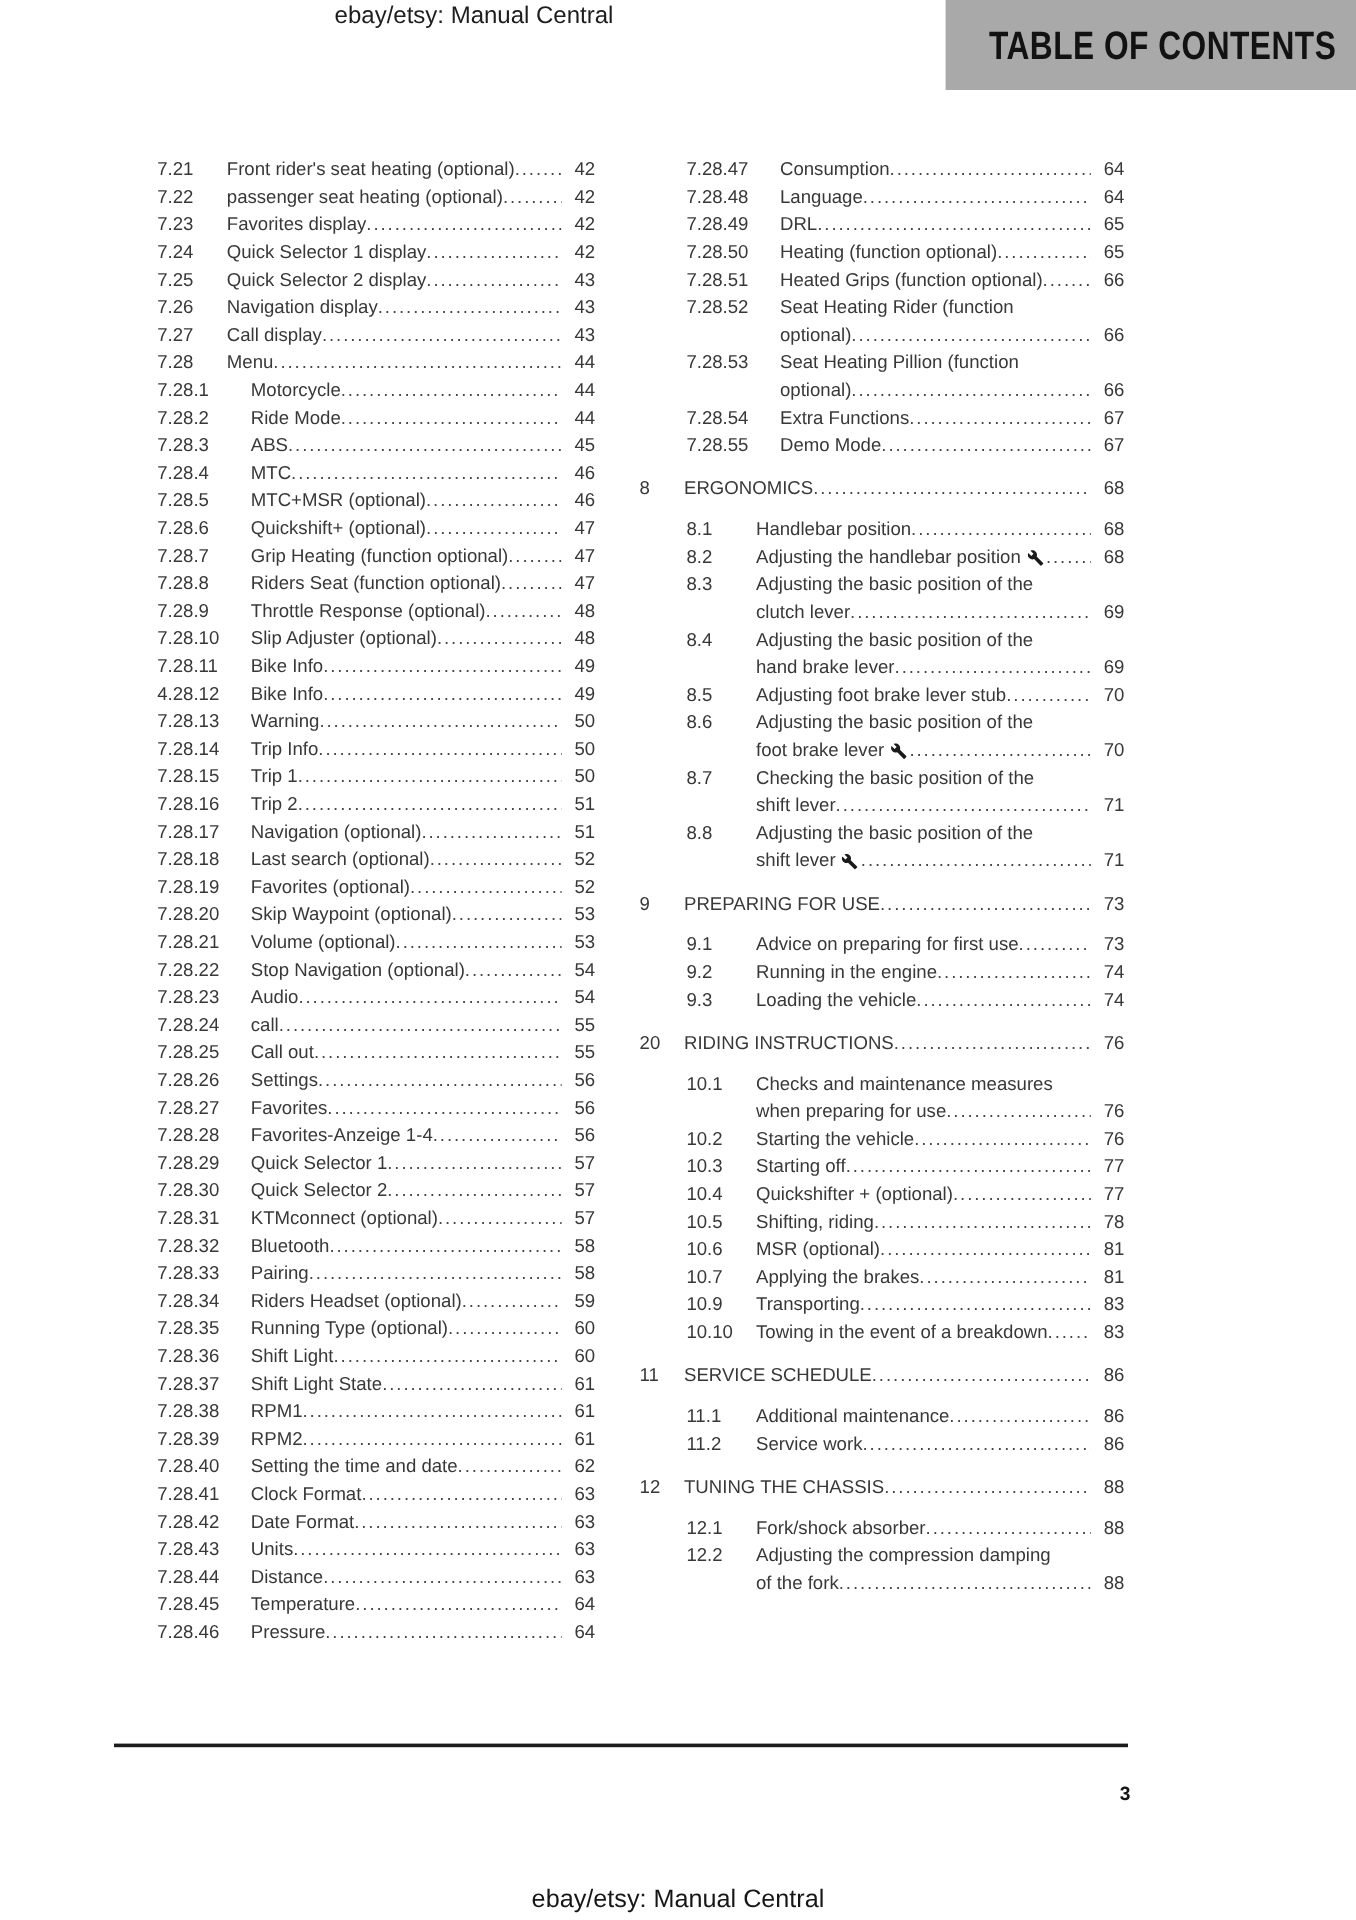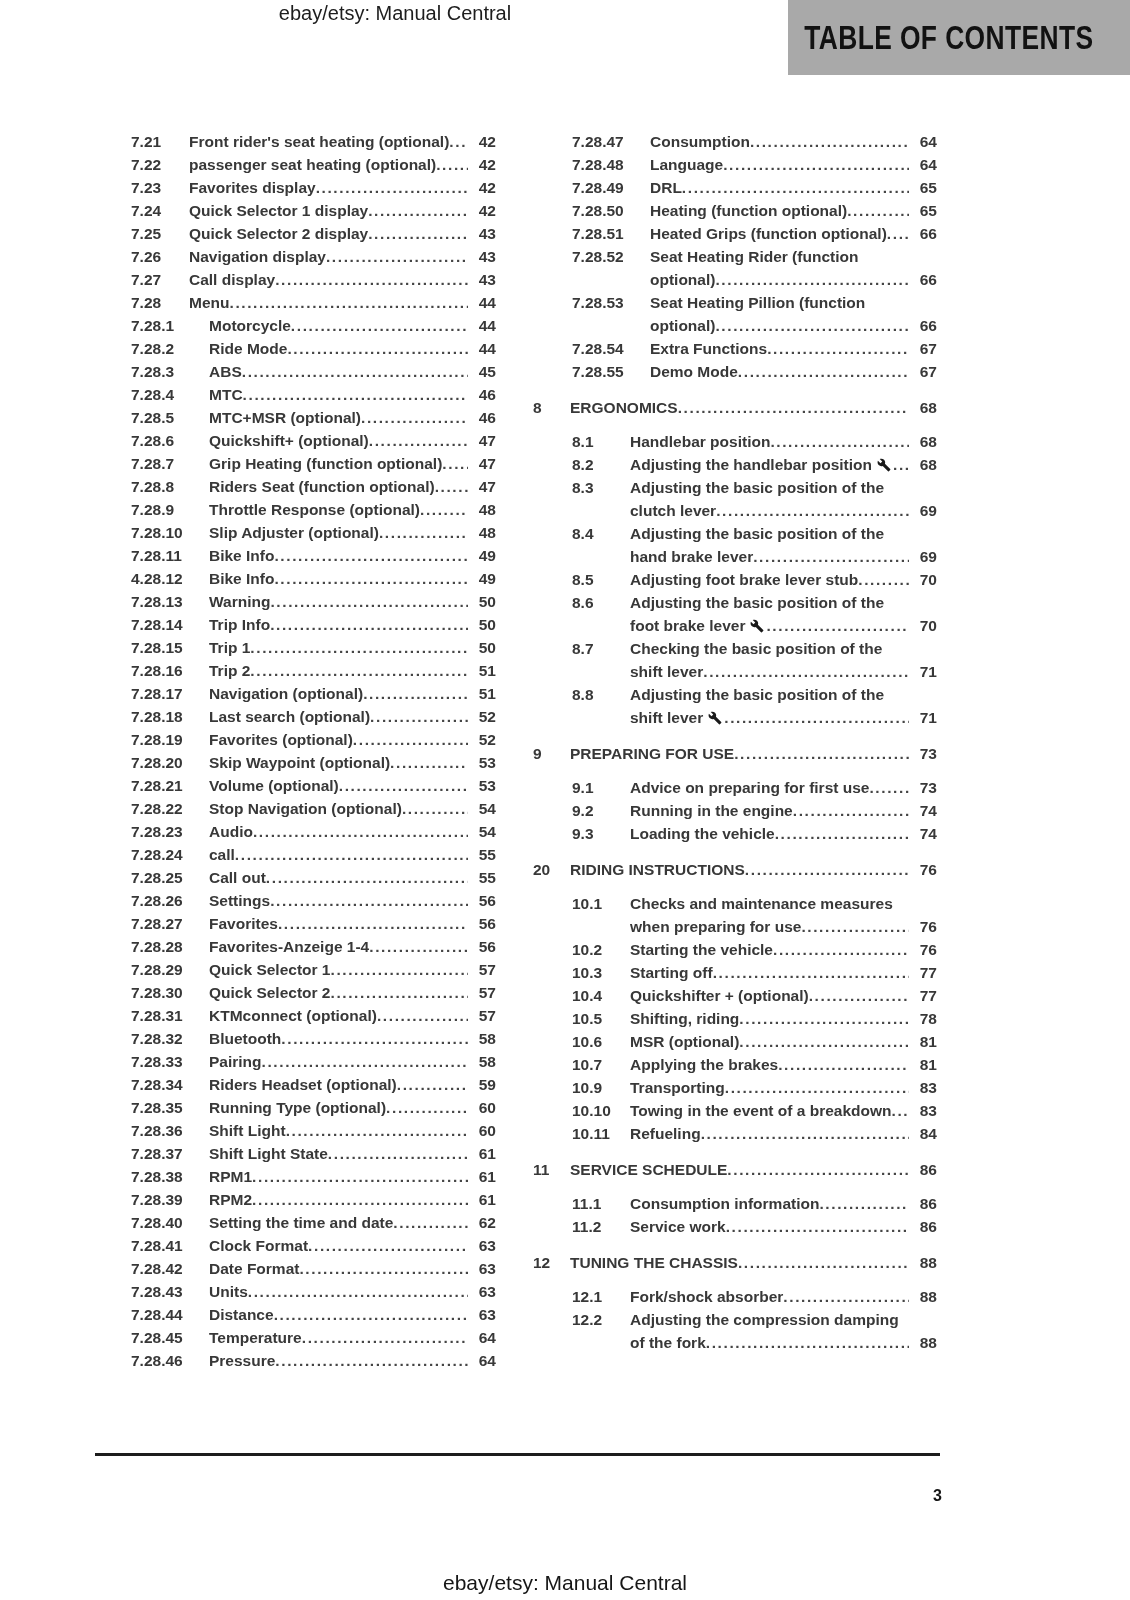--- a/index.html
+++ b/index.html
@@ -14,33 +14,33 @@
   .page { position:absolute; inset:0; }
 
   
   .doc-label-top {
     position:absolute; top:2px; left:0; width:790px;
     text-align:center; font-size:20px; color:#1d1d1d;
   }
   .banner {
     position:absolute; top:0; left:788px; right:0; height:75px;
     background:#a9a9a9;
-    display:flex; align-items:center; justify-content:flex-end;
+    display:flex; align-items:center; justify-content:flex-start;
   }
   .banner-text {
     font-size:33px; font-weight:700; color:#121212;
     display:inline-block; transform:scaleX(0.8); transform-origin:center;
     white-space:nowrap; letter-spacing:0.5px;
   }
 
   
   .toc-col { position:absolute; top:130px; width:404px; font-size:15.5px; line-height:23px; }
   .toc-col-left  { left:92px; }
   .toc-col-right { left:533px; }
-  .toc-col { padding-left:39px; box-sizing:border-box;font-weight:bold; }
+  .toc-col { padding-left:39px; box-sizing:border-box; }
 
   .toc-row { display:flex; }
   .toc-row .toc-num { flex:0 0 58px; }
   .toc-row.lvl2 .toc-num { flex:0 0 78px; }
   .toc-row.lvl0 { margin:13px 0 11px -39px; }
   .toc-row.lvl0 .toc-num { flex:0 0 37px; }
 
   .toc-body { flex:1 1 auto; min-width:0; }
   .toc-line { display:block; }
   .toc-line.last { display:flex; align-items:baseline; }
@@ -940,45 +940,35 @@
       <div class="toc-row lvl1">
         <span class="toc-num">10.10</span>
         <span class="toc-body">
           <span class="toc-line last">
             <span class="toc-text">Towing in the event of a breakdown</span>
             <span class="leader"></span>
             <span class="toc-page">83</span>
           </span>
         </span>
       </div>
-      <div class="toc-row lvl1">
-        <span class="toc-num">10.11</span>
-        <span class="toc-body">
-          <span class="toc-line last">
-            <span class="toc-text">Refueling</span>
-            <span class="leader"></span>
-            <span class="toc-page">84</span>
-          </span>
-        </span>
-      </div>
       <div class="toc-row lvl0">
         <span class="toc-num">11</span>
         <span class="toc-body">
           <span class="toc-line last">
             <span class="toc-text">SERVICE SCHEDULE</span>
             <span class="leader"></span>
             <span class="toc-page">86</span>
           </span>
         </span>
       </div>
       <div class="toc-row lvl1">
         <span class="toc-num">11.1</span>
         <span class="toc-body">
           <span class="toc-line last">
-            <span class="toc-text">Consumption information</span>
+            <span class="toc-text">Additional maintenance</span>
             <span class="leader"></span>
             <span class="toc-page">86</span>
           </span>
         </span>
       </div>
       <div class="toc-row lvl1">
         <span class="toc-num">11.2</span>
         <span class="toc-body">
           <span class="toc-line last">
             <span class="toc-text">Service work</span>

